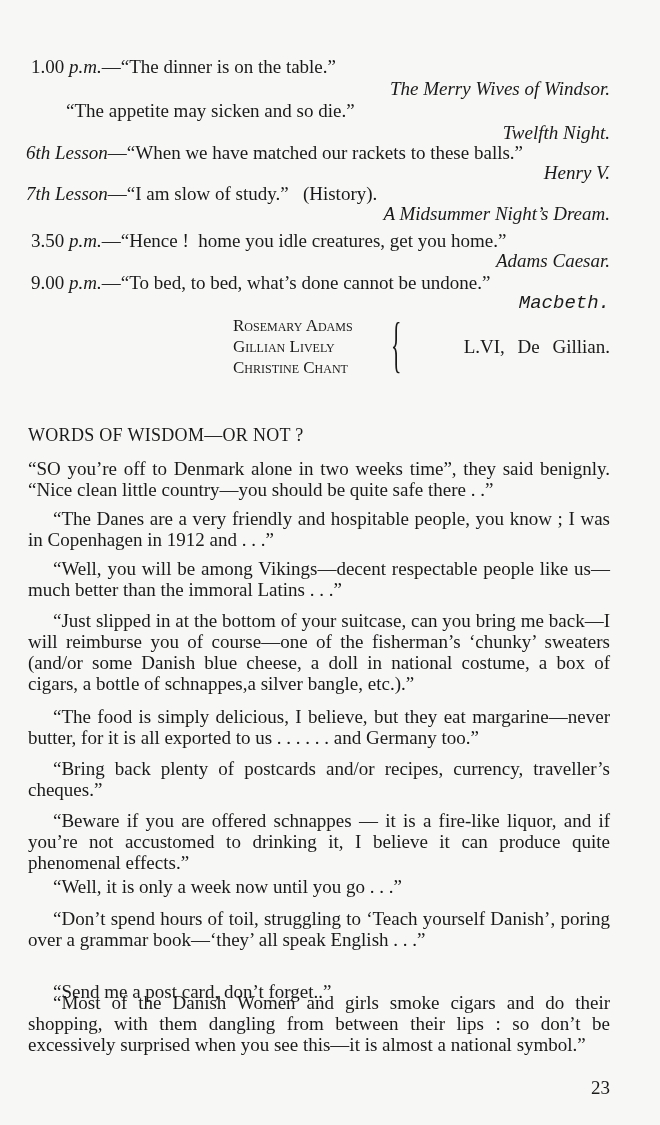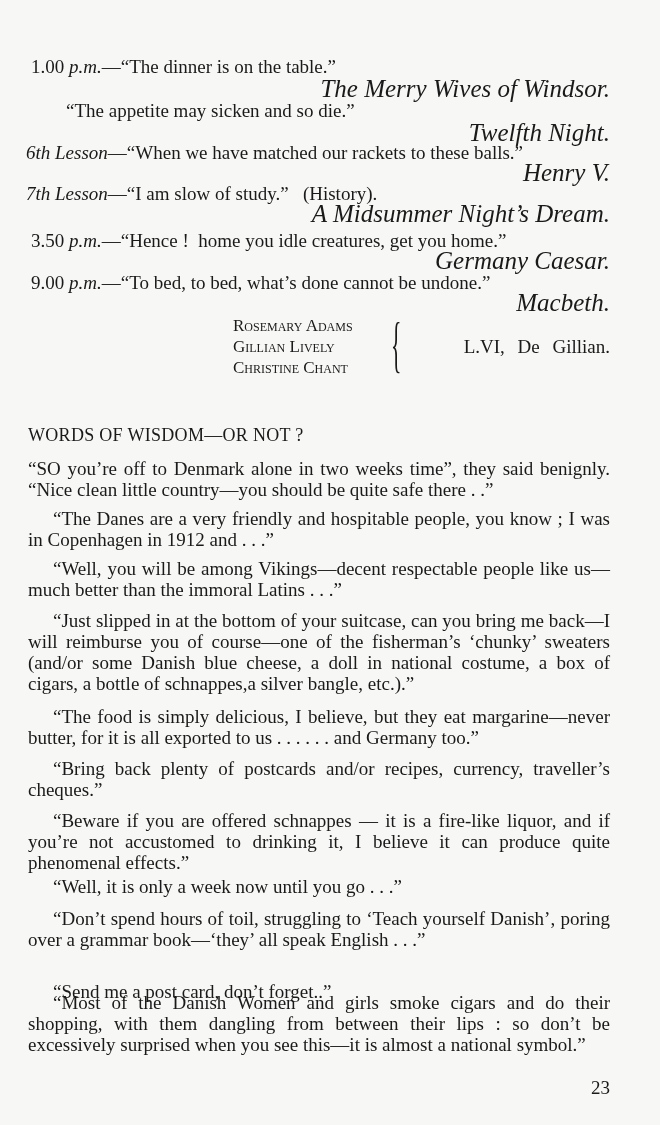--- a/index.html
+++ b/index.html
@@ -25,21 +25,21 @@
       position: absolute;
       left: 3px;
       white-space: nowrap;
       font-size: 19px;
       line-height: 22px;
     }
     .right {
       position: absolute;
       right: 0;
       white-space: nowrap;
-      font-size: 25px;
+      font-size: 19px;
       line-height: 22px;
       font-style: italic;
     }
     .it { font-style: italic; }
     .heading {
       position: absolute;
       left: 0;
       width: 582px;
       text-align: left;
       font-size: 18px;
@@ -113,27 +113,27 @@
 
   <div class="line" style="top:183px; left:-2px;">
     <span class="it">7th Lesson</span><span style="white-space:pre;">—“I am slow of study.”   (History).</span>
   </div>
   <div class="right" style="top:203px;">A Midsummer Night’s Dream.</div>
 
   <div class="line" style="top:230px;">
     <span>3.50</span>
     <span class="it">p.m.</span><span style="white-space:pre;">—“Hence !  home you idle creatures, get you home.”</span>
   </div>
-  <div class="right" style="top:250px;">Germany Caesar.</div>
+  <div class="right" style="top:250px;">Adams Caesar.</div>
 
   <div class="line" style="top:272px;">
     <span>9.00</span>
     <span class="it">p.m.</span><span>—“To bed, to bed, what’s done cannot be undone.”</span>
   </div>
-  <div class="right" style="top:292px;">Macbeth.</div>
+  <div class="right" style="top:292px;font-family:Liberation Mono, monospace;">Macbeth.</div>
 
   <div class="signers">
     <div>Rosemary Adams</div>
     <div>Gillian Lively</div>
     <div>Christine Chant</div>
   </div>
   <div class="brace">{</div>
   <div class="form">L.VI, De Gillian.</div>
 
   <div class="heading" style="top:425px;">WORDS OF WISDOM—OR NOT ?</div>

